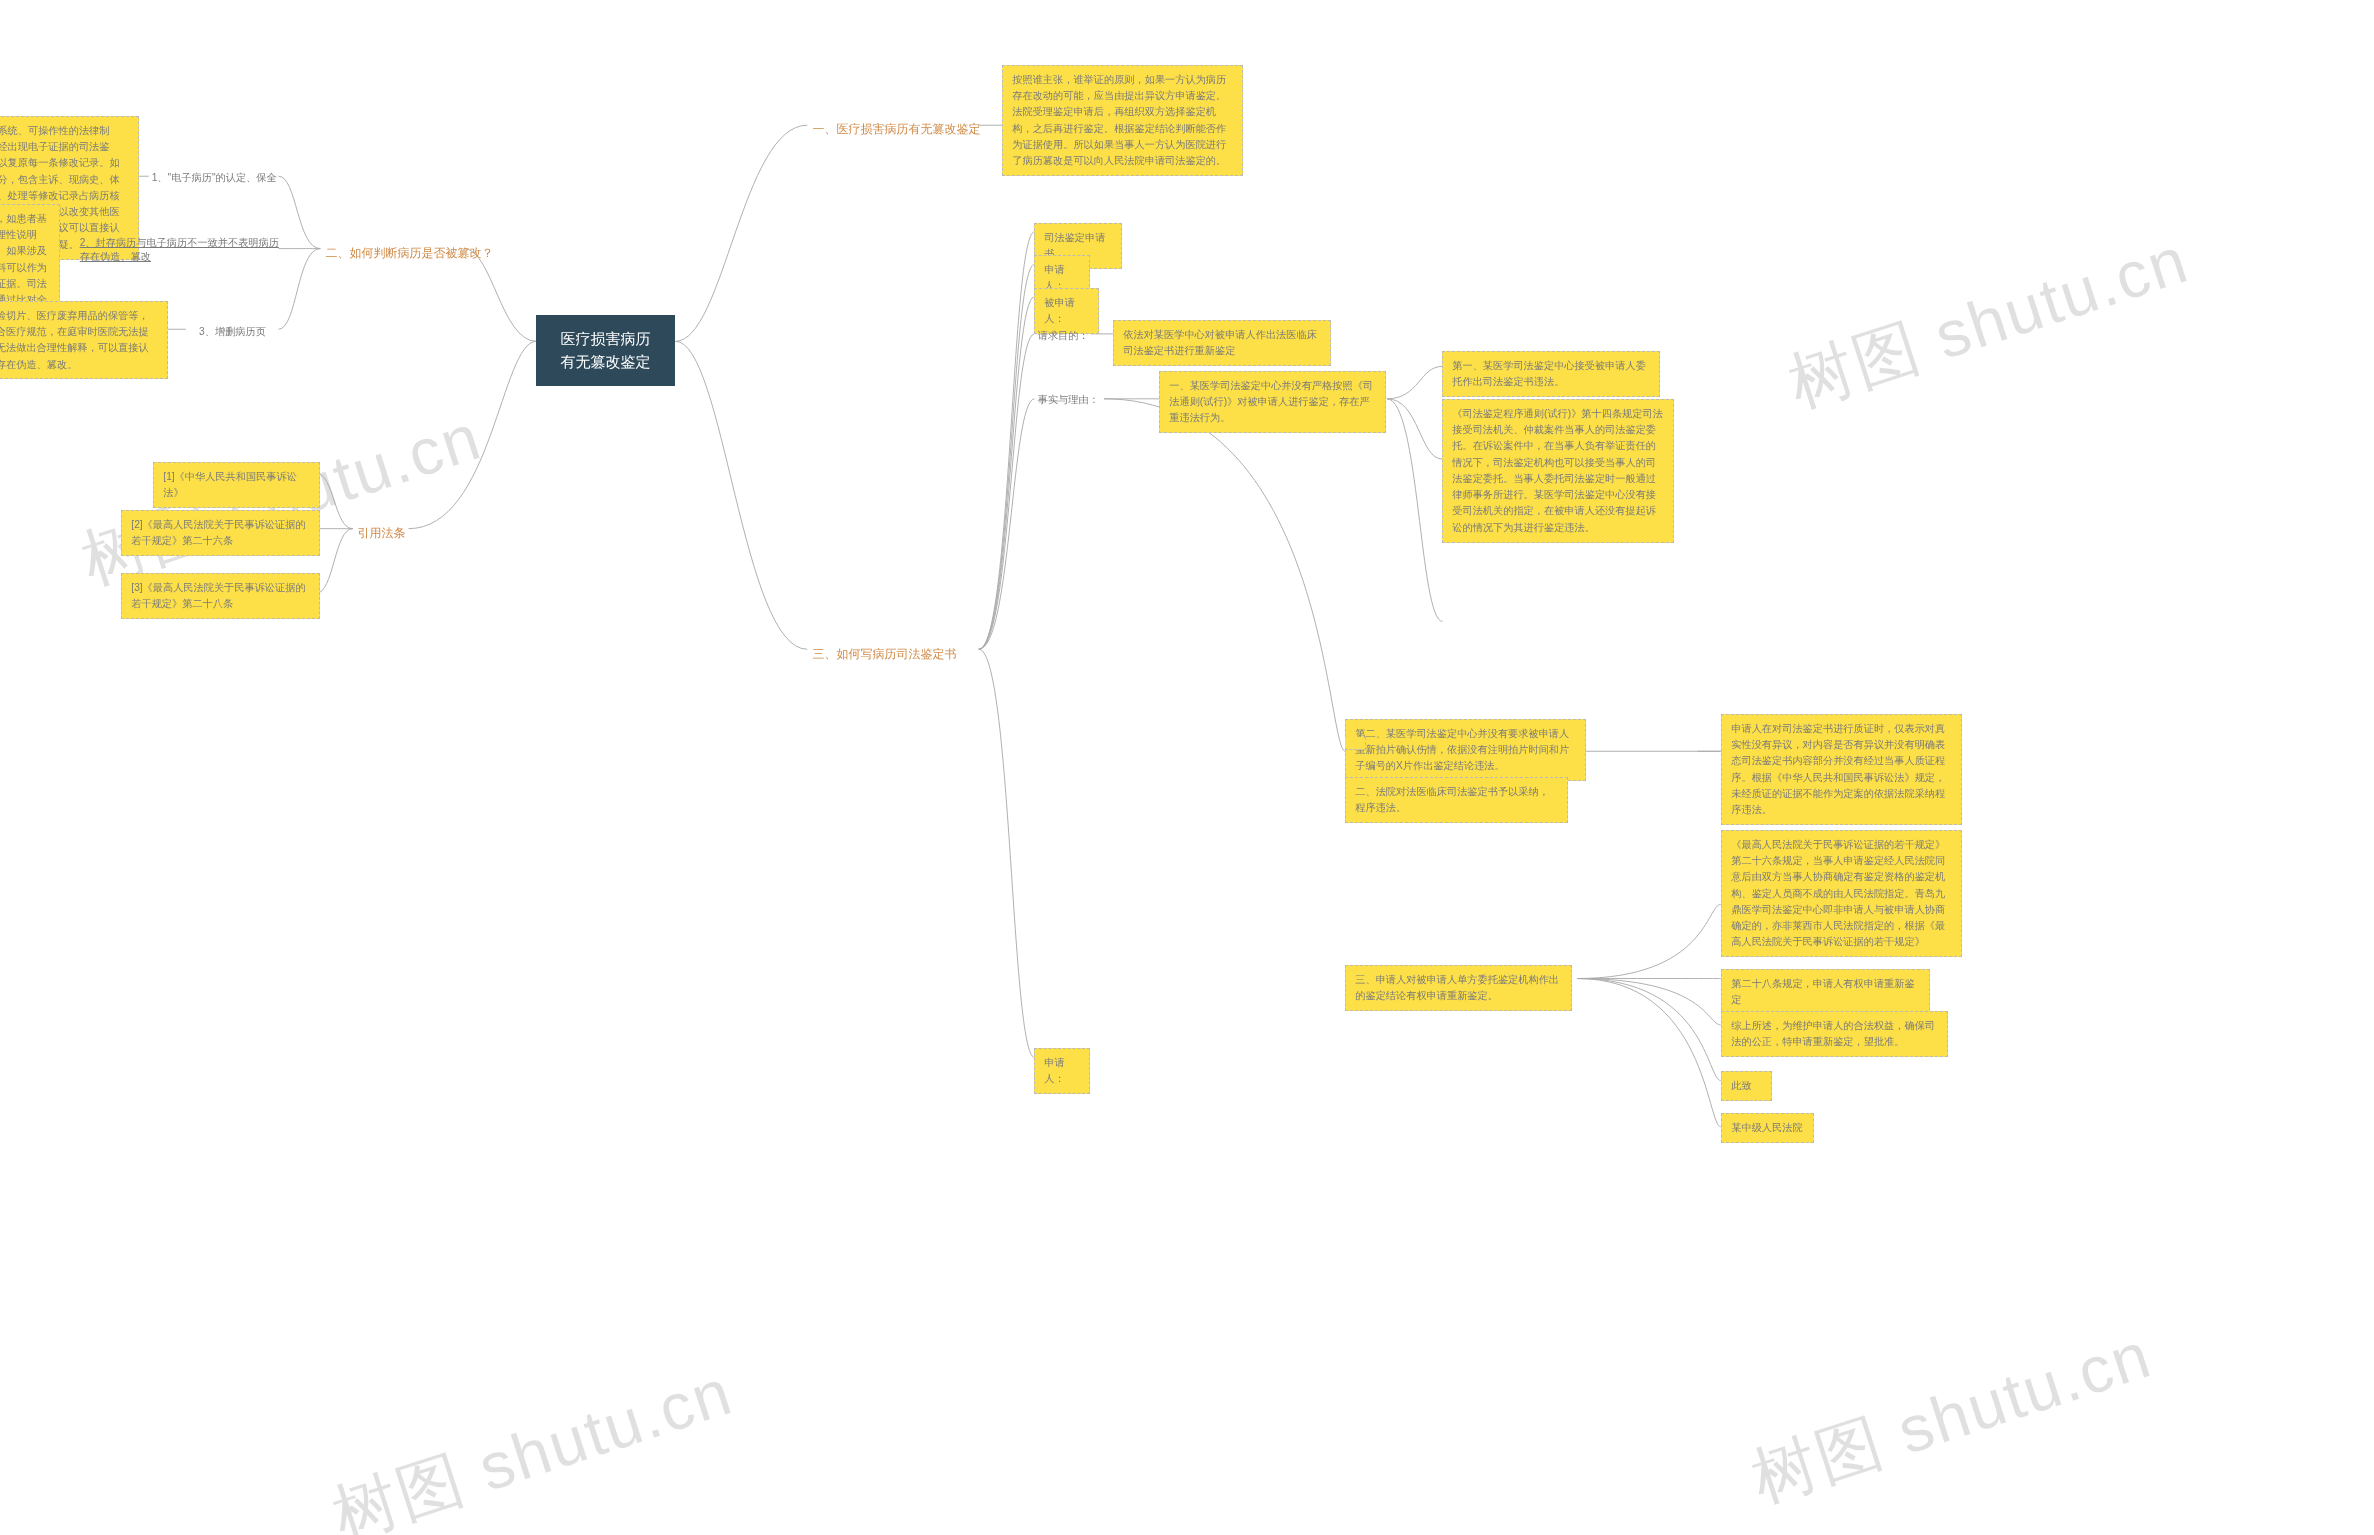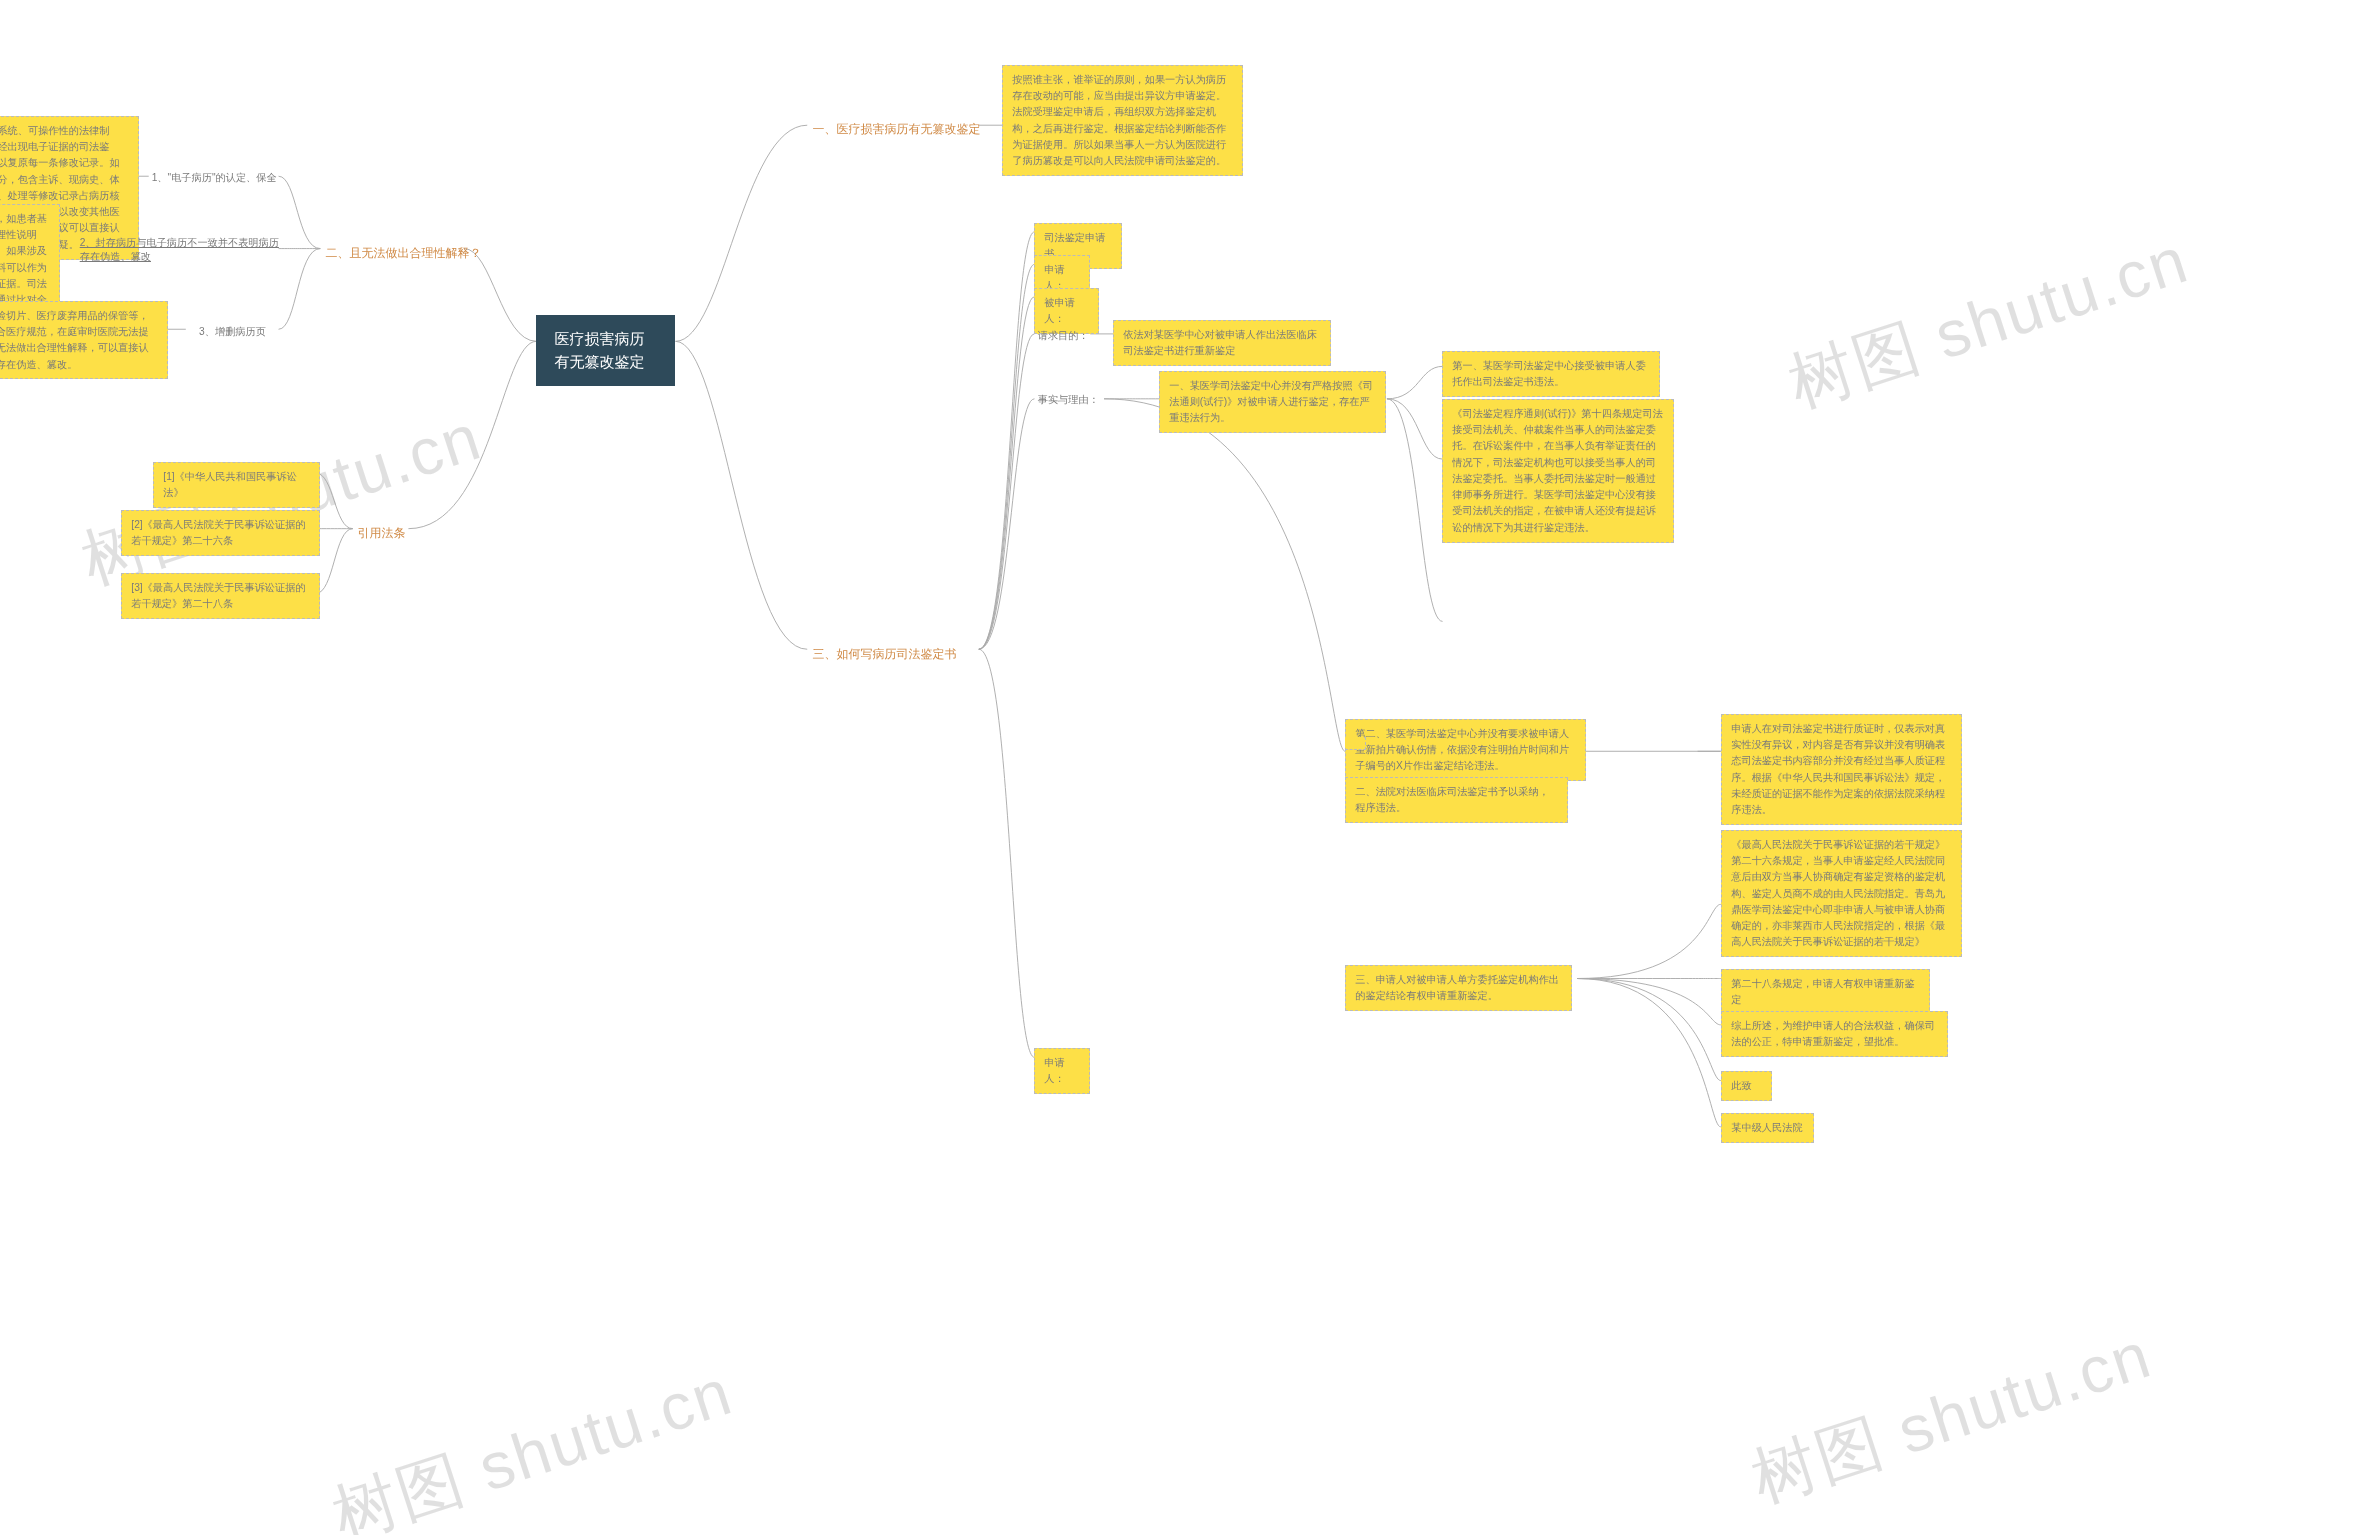--- a/index.html
+++ b/index.html
@@ -37,20 +37,21 @@
     line-height: 1.6;
     font-size: 10.2px;
     color: #7a7a7a;
   }
   .root {
     position: absolute;
     background: #2e4a5a;
     color: #fff;
     font-size: 15px;
     padding: 13px 18.6px;
+    text-align: center;
     border: none;
     line-height: 1.5;
   }
   .branch {
     position: absolute;
     color: #d08a46;
     font-size: 12px;
     background: transparent;
     border: none;
     padding: 3.7px 5.6px;
@@ -133,21 +134,21 @@
     <path d="M 1700 1055 C 1840 1055 1840 1105 1855 1105"></path>
     <path d="M 1700 1055 C 1840 1055 1840 1165 1855 1165"></path>
     <path d="M 1700 1055 C 1840 1055 1840 1215 1855 1215"></path>
   </svg>
 
   <div class="root" style="left:536px; top:315px; width:139px;">医疗损害病历有无篡改鉴定</div>
 
   <div class="branch" style="left:807px; top:117px;">一、医疗损害病历有无篡改鉴定</div>
   <div class="node" style="left:1002px; top:65px; width:241px;">按照谁主张，谁举证的原则，如果一方认为病历存在改动的可能，应当由提出异议方申请鉴定。法院受理鉴定申请后，再组织双方选择鉴定机构，之后再进行鉴定。根据鉴定结论判断能否作为证据使用。所以如果当事人一方认为医院进行了病历篡改是可以向人民法院申请司法鉴定的。</div>
 
-  <div class="branch" style="left:320px; top:241px;">二、且无法做出合理性解释？</div>
+  <div class="branch" style="left:320px; top:241px;">二、如何判断病历是否被篡改？</div>
 
   <div class="sub" style="left:148px; top:169px; width:134px;">1、"电子病历"的认定、保全</div>
   <div class="node" style="left:-74px; top:116px; width:213px;">虽然没有建立系统、可操作性的法律制度，但目前已经出现电子证据的司法鉴定，该鉴定可以复原每一条修改记录。如果病历核心部分，包含主诉、现病史、体格检查、诊断、处理等修改记录占病历核心部分全部的10%以上，足以改变其他医疗人员对疾病认知，笔者建议可以直接认定病历存在伪造、篡改的嫌疑。</div>
 
   <div class="sub" style="left:76px; top:234px; width:213px;text-decoration:underline;">2、封存病历与电子病历不一致并不表明病历存在伪造、篡改</div>
   <div class="node" style="left:-167px; top:204px; width:227px;">如果不存在关键实质性部分的修改，如患者基本信息、既往史等，医方能给予合理性说明的，笔者建议能够确认病历真实性。如果涉及实质性的地方改动，那么影像学资料可以作为疾病诊断以及治疗效果的唯一确切证据。司法鉴定机构可以影像学资料为基础，通过比对全病历，分析疾病的修改部分做出合理性怀疑意见提供给法官。</div>
 
   <div class="sub" style="left:186px; top:323px; width:93px;text-align:center;">3、增删病历页</div>
   <div class="node" style="left:-45px; top:301px; width:213px;">包括病检切片、医疗废弃用品的保管等，如不符合医疗规范，在庭审时医院无法提供，且无法做出合理性解释，可以直接认定病历存在伪造、篡改。</div>
 

